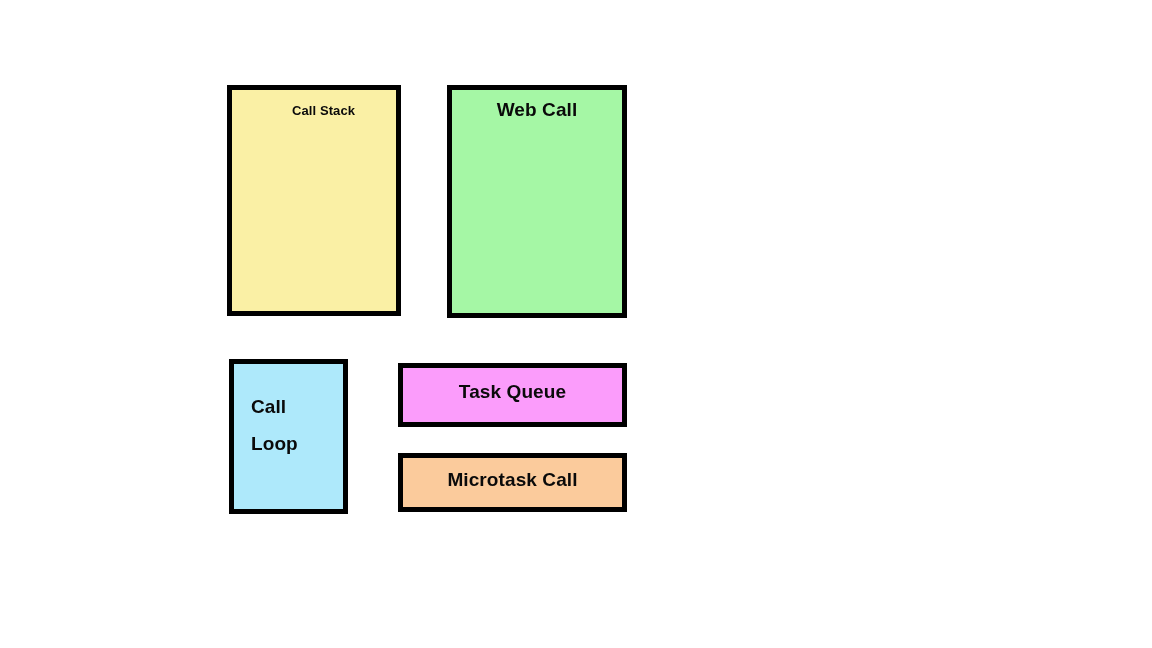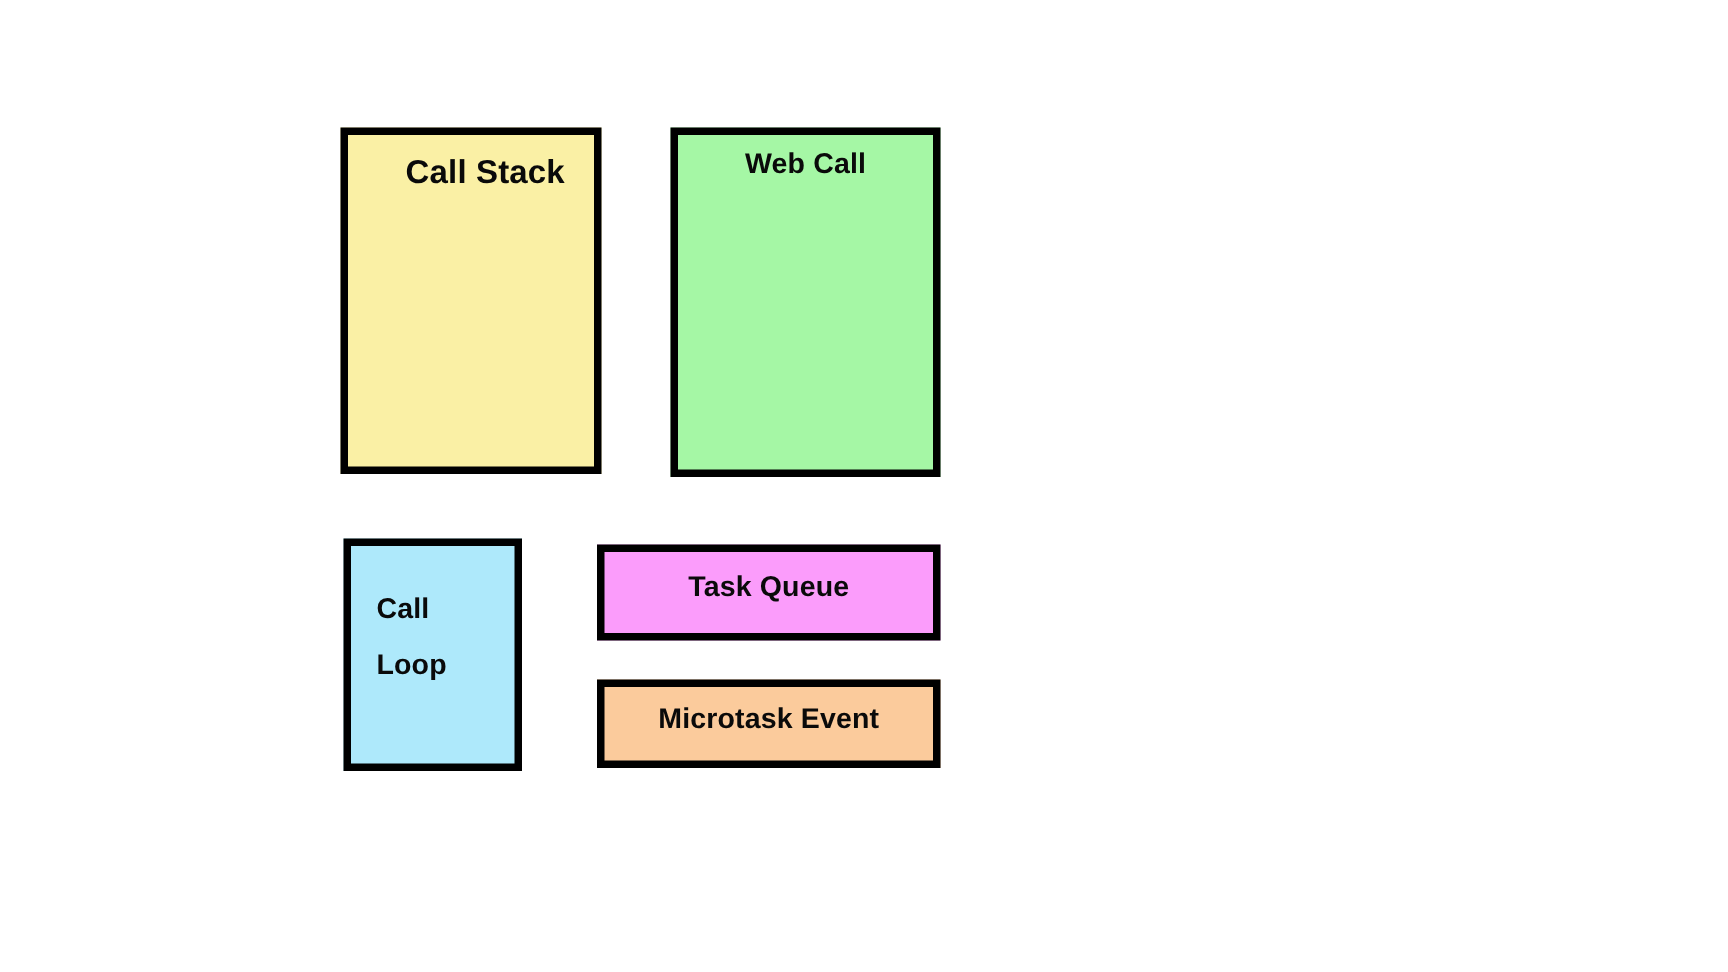--- a/index.html
+++ b/index.html
@@ -35,21 +35,21 @@
   
   #node-call-stack {
     left: 227px; top: 85px;
     width: 174px; height: 231px;
     background: #faf0a5;
   }
   #label-call-stack {
     left: 227px; top: 104px;
     width: 193px;
     text-align: center;
-    font-size: 22px;
+    font-size: 13px;
   }
 
   
   #node-web-apis {
     left: 447px; top: 85px;
     width: 180px; height: 233px;
     background: #a5f7a5;
   }
   #label-web-apis {
     left: 447px; top: 100px;
@@ -110,15 +110,15 @@
   <div class="node-label" id="label-web-apis">Web Call</div>
 
   <div class="node" id="node-event-loop"></div>
   <div class="node-label" id="label-event-loop">Call
 Loop</div>
 
   <div class="node" id="node-task-queue"></div>
   <div class="node-label" id="label-task-queue">Task Queue</div>
 
   <div class="node" id="node-microtask-queue"></div>
-  <div class="node-label" id="label-microtask-queue">Microtask Event</div>
+  <div class="node-label" id="label-microtask-queue">Microtask Call</div>
 
 </div>
 
 </body></html>

